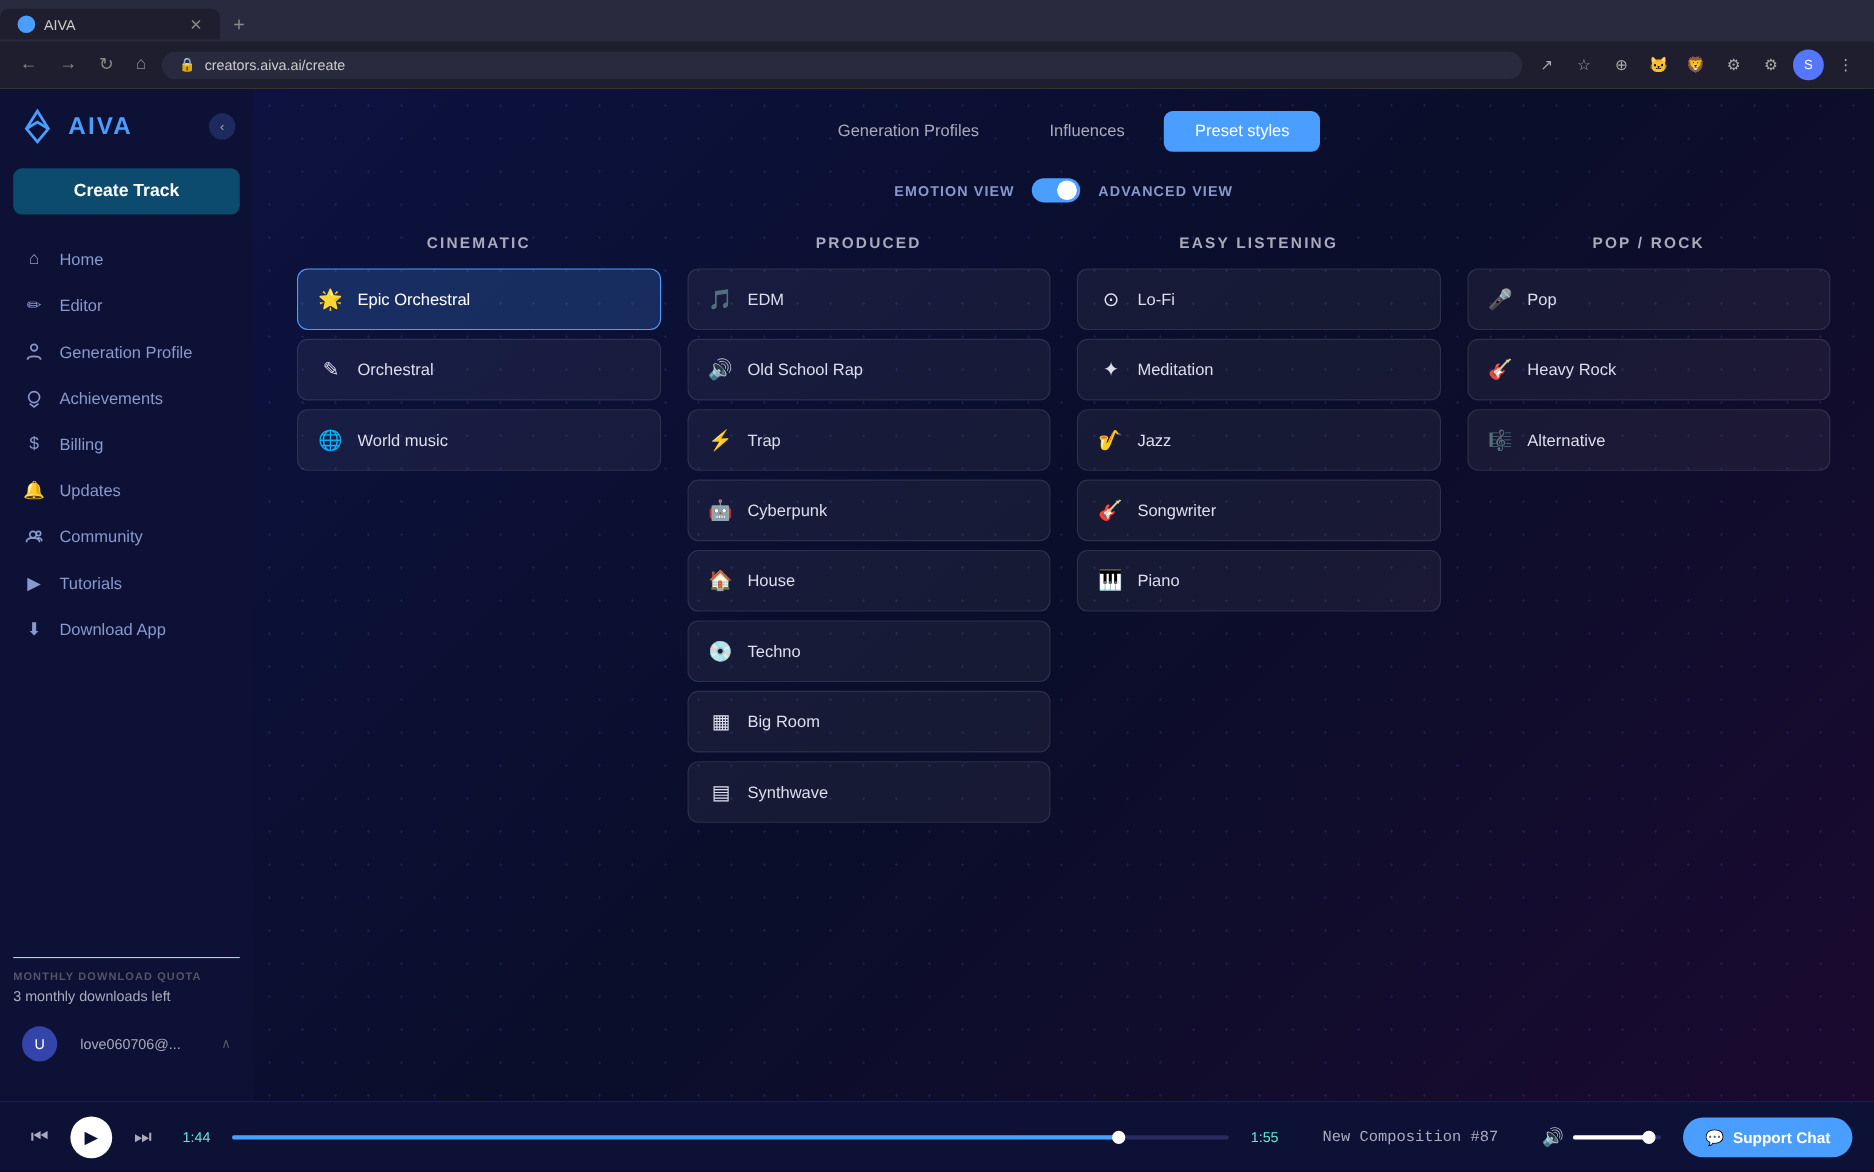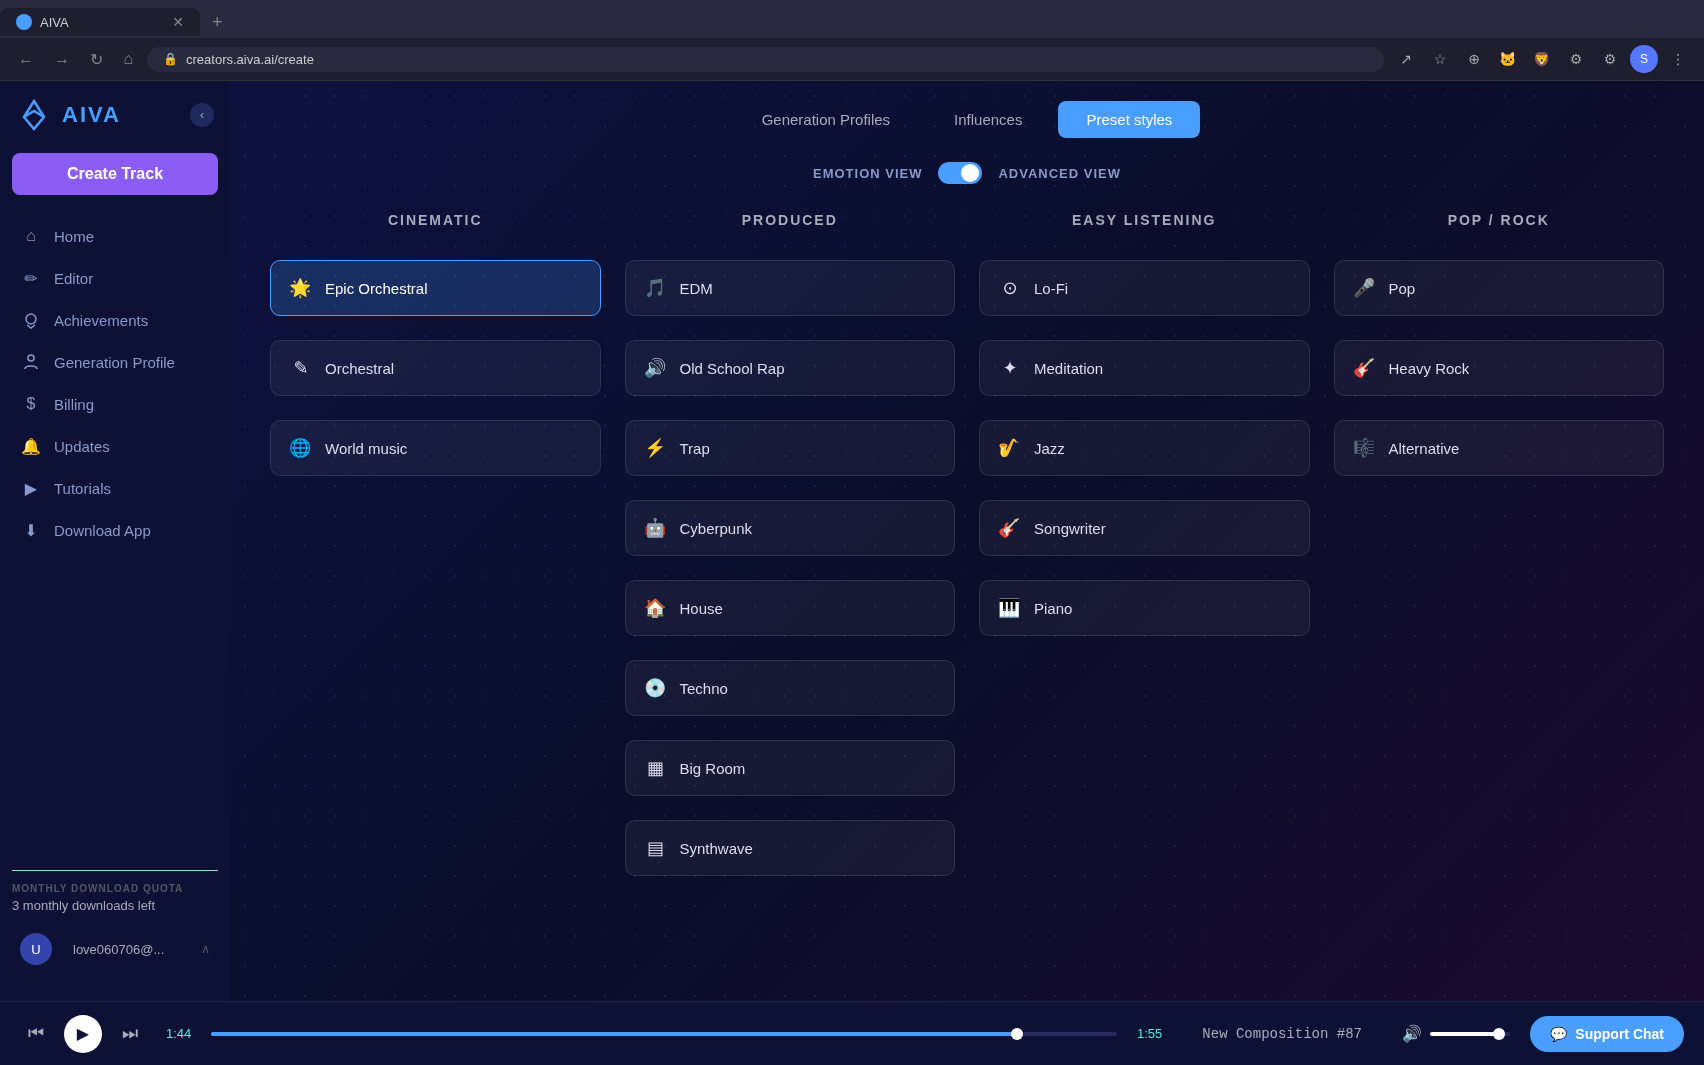--- a/index.html
+++ b/index.html
@@ -138,21 +138,21 @@
       width: 24px; height: 24px;
       background: #1e2a5e;
       border-radius: 50%;
       display: flex; align-items: center; justify-content: center;
       color: #aaa;
       cursor: pointer;
       font-size: 12px;
     }
     .create-track-btn {
       margin: 0 12px 20px 12px;
-      background: #8b5cf6;
+      background: #0c4a6e;
       color: #fff;
       border: none;
       border-radius: 8px;
       padding: 12px;
       font-size: 16px;
       font-weight: 600;
       cursor: pointer;
       display: flex;
       align-items: center;
       justify-content: center;
@@ -303,21 +303,21 @@
       display: grid;
       grid-template-columns: 1fr 1fr 1fr 1fr;
       gap: 24px;
       position: relative;
       z-index: 1;
     }
 
     .category-column {
       display: flex;
       flex-direction: column;
-      gap: 24px;
+      gap: 8px;
     }
 
     .category-title {
       font-size: 14px;
       font-weight: 700;
       color: #aab;
       letter-spacing: 2px;
       text-transform: uppercase;
       text-align: center;
       margin-bottom: 8px;
@@ -539,42 +539,53 @@
         <span class="nav-item-icon">⌂</span>
         <span>Home</span>
       </div>
       <div class="nav-item">
         <span class="nav-item-icon">✏</span>
         <span>Editor</span>
       </div>
       <div class="nav-item">
         <span class="nav-item-icon">
           <svg width="18" height="18" viewBox="0 0 18 18">
+              <circle cx="9" cy="5" r="3" fill="none" stroke="#8899cc" stroke-width="1.5"></circle>
+              <path d="M3 16 c0-4 12-4 12 0" fill="none" stroke="#8899cc" stroke-width="1.5"></path>
+            </svg>
+        </span>
+        <span>Generation Profile</span>
+      </div>
+      <div class="nav-item">
+        <span class="nav-item-icon">
+          <svg width="18" height="18" viewBox="0 0 18 18">
               <circle cx="9" cy="8" r="5" fill="none" stroke="#8899cc" stroke-width="1.5"></circle>
               <path d="M5 14 l4 3 l4 -3" fill="none" stroke="#8899cc" stroke-width="1.5"></path>
             </svg>
         </span>
         <span>Achievements</span>
       </div>
       <div class="nav-item">
+        <span class="nav-item-icon">$</span>
+        <span>Billing</span>
+      </div>
+      <div class="nav-item">
+        <span class="nav-item-icon">🔔</span>
+        <span>Updates</span>
+      </div>
+      <div class="nav-item">
         <span class="nav-item-icon">
           <svg width="18" height="18" viewBox="0 0 18 18">
-              <circle cx="9" cy="5" r="3" fill="none" stroke="#8899cc" stroke-width="1.5"></circle>
-              <path d="M3 16 c0-4 12-4 12 0" fill="none" stroke="#8899cc" stroke-width="1.5"></path>
+              <path d="M2 14 c0-3 3-4 6-4 s6 1 6 4" fill="none" stroke="#8899cc" stroke-width="1.5"></path>
+              <circle cx="8" cy="7" r="3" fill="none" stroke="#8899cc" stroke-width="1.5"></circle>
+              <path d="M12 10 c2 0 4 1 4 3" fill="none" stroke="#8899cc" stroke-width="1.5"></path>
+              <circle cx="13" cy="6" r="2" fill="none" stroke="#8899cc" stroke-width="1.5"></circle>
             </svg>
         </span>
-        <span>Generation Profile</span>
-      </div>
-      <div class="nav-item">
-        <span class="nav-item-icon">$</span>
-        <span>Billing</span>
-      </div>
-      <div class="nav-item">
-        <span class="nav-item-icon">🔔</span>
-        <span>Updates</span>
+        <span>Community</span>
       </div>
       <div class="nav-item">
         <span class="nav-item-icon">▶</span>
         <span>Tutorials</span>
       </div>
       <div class="nav-item">
         <span class="nav-item-icon">⬇</span>
         <span>Download App</span>
       </div>
     </div>

